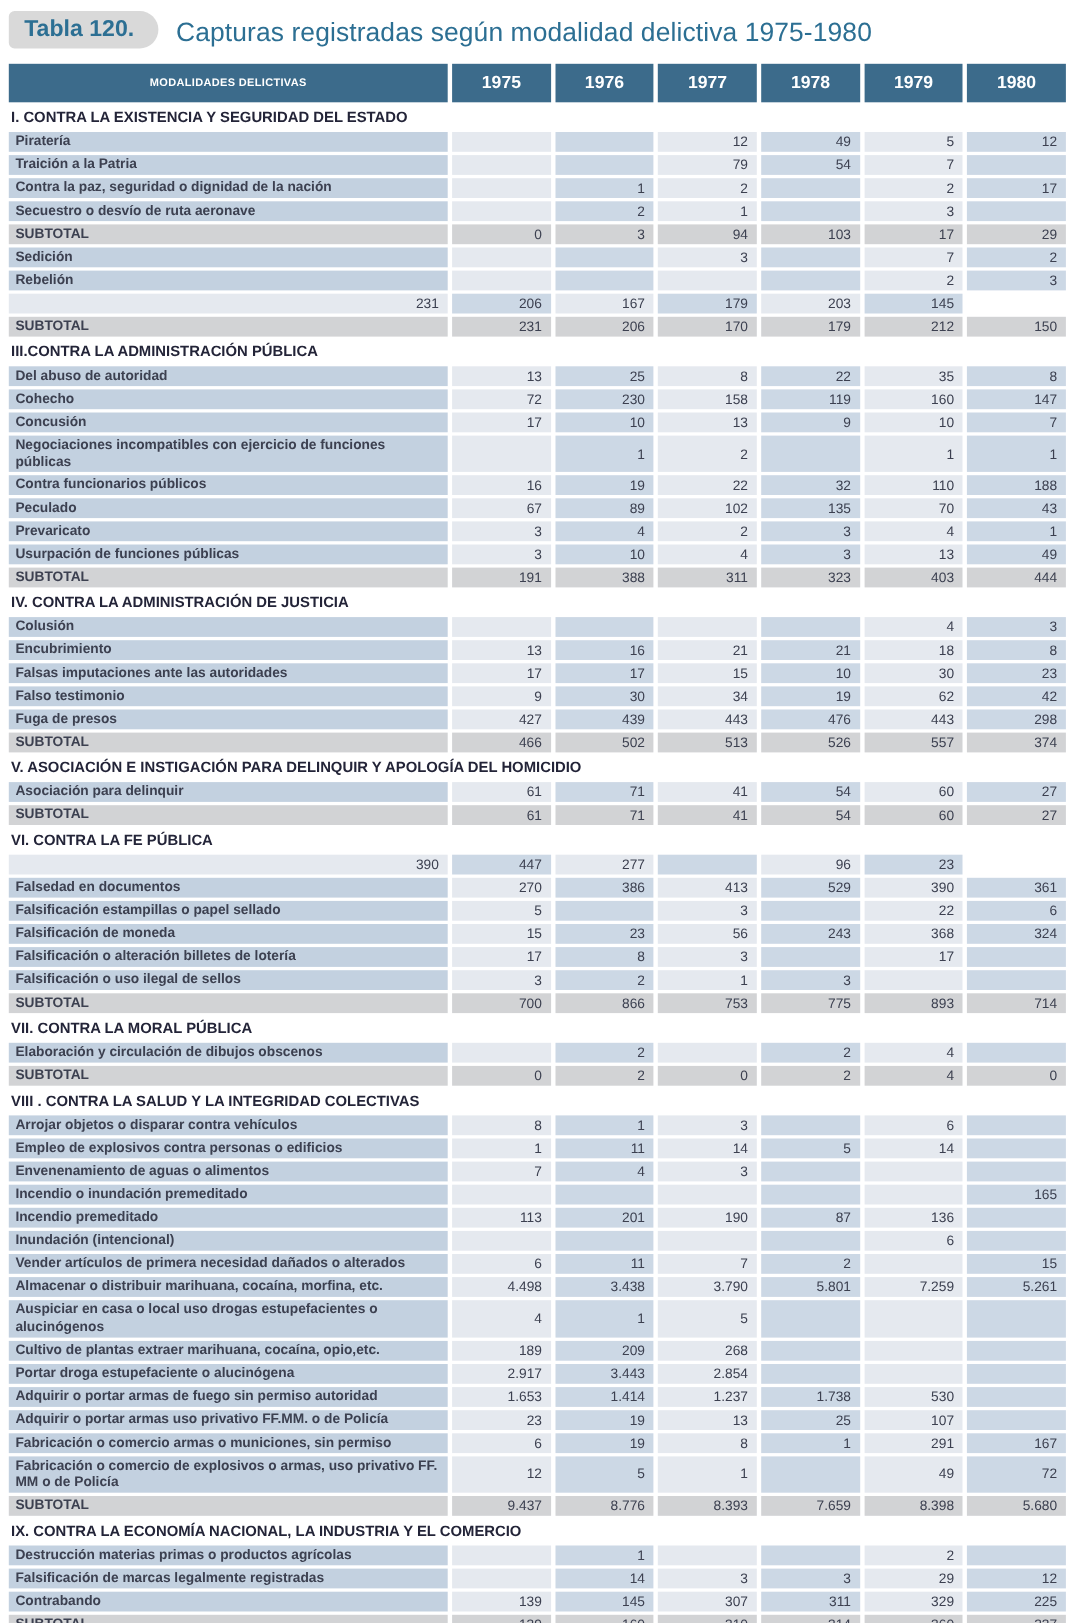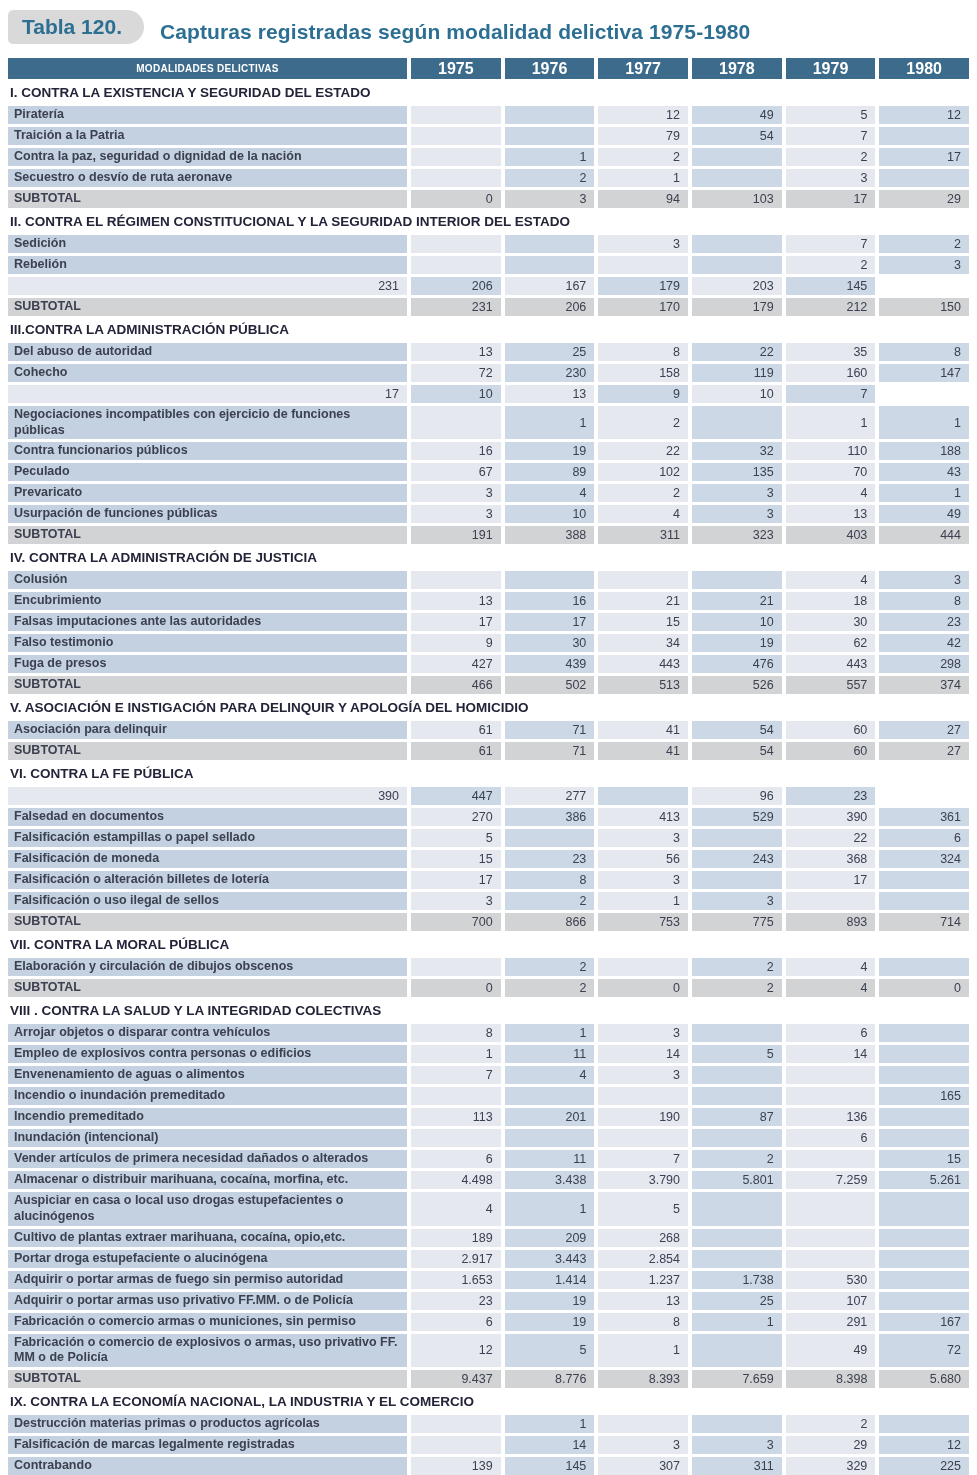--- a/index.html
+++ b/index.html
@@ -26,37 +26,37 @@
     background:var(--tag-bg);
     color:var(--accent);
     font-weight:bold;
     font-size:21px;
     padding:6px 22px 7px 14px;
     border-radius:8px 26px 26px 8px;
     line-height:1;
   }
   .doc-title{
     color:var(--accent);
-    font-weight:bold;
-    font-size:21px;
+    font-weight:normal;
+    font-size:24px;
     margin-left:16px;
     letter-spacing:0.1px;
   }
   
   .grid-row{
     display:grid;
     grid-template-columns:399px repeat(6,1fr);
     column-gap:4px;
     margin-bottom:3px;
   }
   .thead .cell{
     background:var(--header-bg);
     color:#fff;
     font-weight:bold;
-    height:21px;
+    height:35px;
     display:flex;align-items:center;justify-content:center;
   }
   .thead .cell.first{font-size:10px;letter-spacing:0.3px;}
   .thead .cell.year{font-size:16px;}
   .section-row{
     min-height:21px;
     display:flex;align-items:center;
     font-weight:bold;
     font-size:13.5px;
     color:var(--section-text);
@@ -143,21 +143,20 @@
         </div>
         <div class="grid-row data-row subtotal">
           <div class="cell label">SUBTOTAL</div>
           <div class="cell num c-light">0</div>
           <div class="cell num c-blue">3</div>
           <div class="cell num c-light">94</div>
           <div class="cell num c-blue">103</div>
           <div class="cell num c-light">17</div>
           <div class="cell num c-blue">29</div>
         </div>
-        <div class="section-row">II. CONTRA EL RÉGIMEN CONSTITUCIONAL Y LA SEGURIDAD INTERIOR DEL ESTADO</div>
         <div class="grid-row data-row">
           <div class="cell label">Sedición</div>
           <div class="cell num c-light"></div>
           <div class="cell num c-blue"></div>
           <div class="cell num c-light">3</div>
           <div class="cell num c-blue"></div>
           <div class="cell num c-light">7</div>
           <div class="cell num c-blue">2</div>
         </div>
         <div class="grid-row data-row">
@@ -199,20 +198,21 @@
         <div class="grid-row data-row">
           <div class="cell label">Cohecho</div>
           <div class="cell num c-light">72</div>
           <div class="cell num c-blue">230</div>
           <div class="cell num c-light">158</div>
           <div class="cell num c-blue">119</div>
           <div class="cell num c-light">160</div>
           <div class="cell num c-blue">147</div>
         </div>
         <div class="grid-row data-row">
+          <div class="cell label">Concusión</div>
           <div class="cell num c-light">17</div>
           <div class="cell num c-blue">10</div>
           <div class="cell num c-light">13</div>
           <div class="cell num c-blue">9</div>
           <div class="cell num c-light">10</div>
           <div class="cell num c-blue">7</div>
         </div>
         <div class="grid-row data-row">
           <div class="cell label">Negociaciones incompatibles con ejercicio de funciones públicas</div>
           <div class="cell num c-light"></div>

